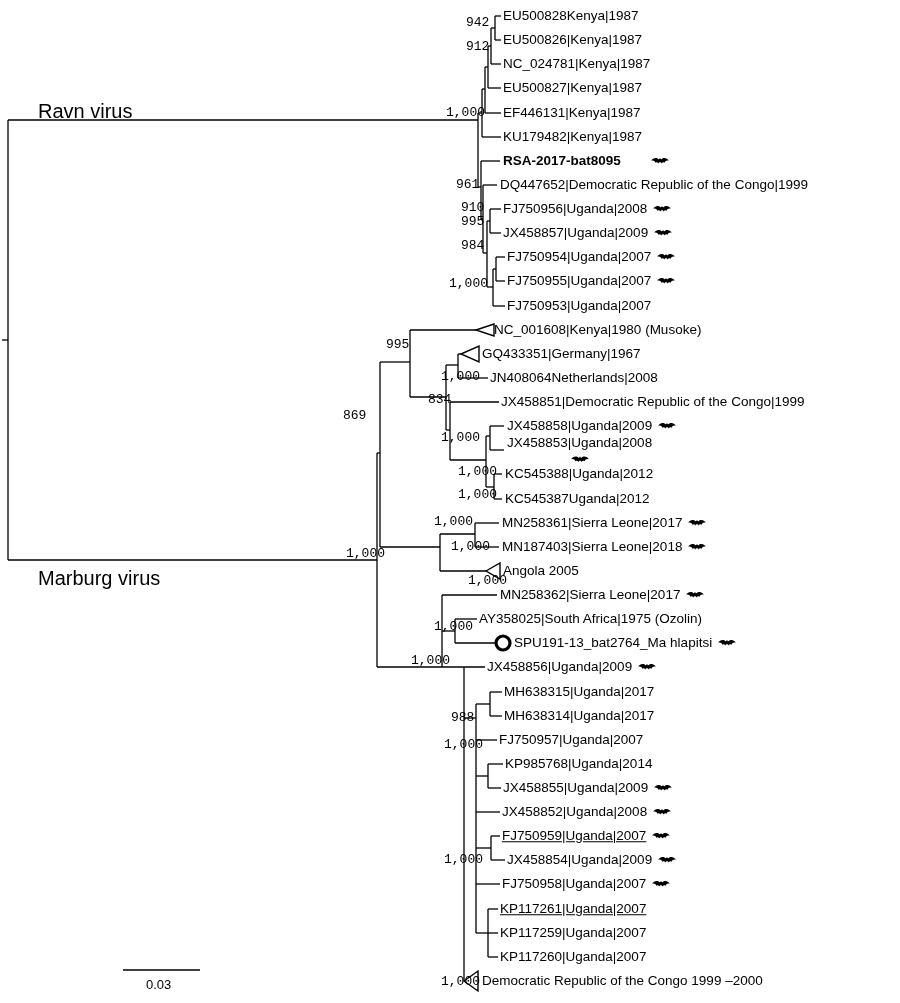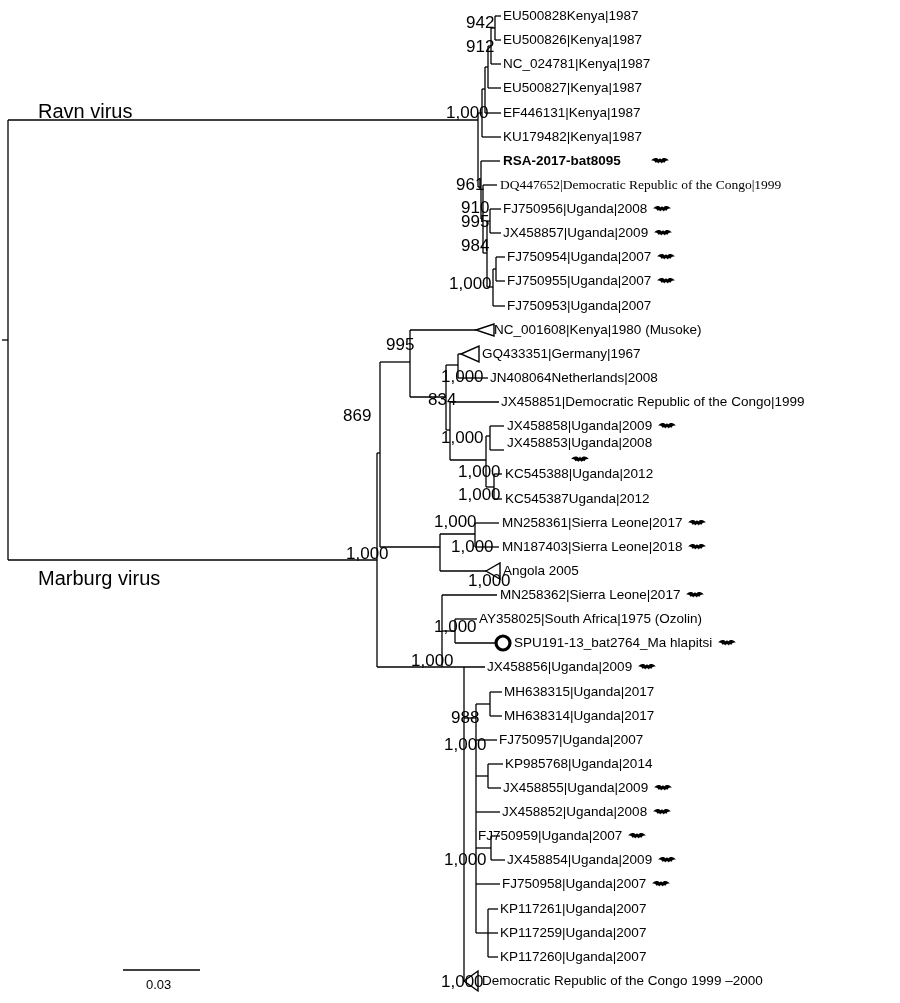--- a/index.html
+++ b/index.html
@@ -10,21 +10,21 @@
   svg.tree { position:absolute; left:0; top:0; }
   .branch { stroke:#000; stroke-width:1.3; }
   .clade-triangle { fill:#ffffff; stroke:#000; stroke-width:1.4; }
   .marker-circle { fill:none; stroke:#000; stroke-width:3.2; }
   .taxon {
     position:absolute; transform:translateY(-50%);
     display:flex; align-items:center; gap:5px;
     white-space:nowrap; font-size:13.5px; line-height:1;
   }
   .taxon.bold { font-weight:700; }
-  .bs { position:absolute; transform:translateY(-50%); font-size:17px; line-height:1; }
+  .bs { position:absolute; transform:translateY(-50%); font-size:13px; line-height:1;font-family:Liberation Mono, monospace; }
   .clade-label { position:absolute; font-size:20px; line-height:1; }
   .scale-label { position:absolute; font-size:13px; line-height:1; }
   .bat { flex:0 0 auto; }
 </style>
 </head>
 <body>
 
 <div class="figure">
   <svg id="tree-svg" class="tree" width="900" height="1003" viewBox="0 0 900 1003">
       <line x1="8" y1="120" x2="8" y2="560" class="branch"></line>
@@ -161,21 +161,21 @@
       </div>
       <div class="taxon" style="left: 503px; top: 137px;">
         <span>KU179482|Kenya|1987</span>
       </div>
       <div class="taxon bold" style="left: 503px; top: 161px; gap: 29px;">
         <span>RSA-2017-bat8095</span>
         <svg viewBox="0 0 34 16" width="20" height="10" class="bat">
           <path d="M17 2 C16.2 3.8 15.6 4.5 14.6 4.7 C11.2 1 5 2 2 7.2 C5 5.8 8 7 9.2 10.4 C10.8 8.8 13 9.4 14 11.8 C14.8 10.2 15.8 9.7 17 9.7 C18.2 9.7 19.2 10.2 20 11.8 C21 9.4 23.2 8.8 24.8 10.4 C26 7 29 5.8 32 7.2 C29 2 22.8 1 19.4 4.7 C18.4 4.5 17.8 3.8 17 2 Z" fill="#000"></path>
         </svg>
       </div>
-      <div class="taxon" style="left: 500px; top: 185px; font-family: Liberation Serif, serif;">
+      <div class="taxon" style="left: 500px; top: 185px;">
         <span>DQ447652|Democratic Republic of the Congo|1999</span>
       </div>
       <div class="taxon" style="left: 503px; top: 209px;">
         <span>FJ750956|Uganda|2008</span>
         <svg viewBox="0 0 34 16" width="20" height="10" class="bat">
           <path d="M17 2 C16.2 3.8 15.6 4.5 14.6 4.7 C11.2 1 5 2 2 7.2 C5 5.8 8 7 9.2 10.4 C10.8 8.8 13 9.4 14 11.8 C14.8 10.2 15.8 9.7 17 9.7 C18.2 9.7 19.2 10.2 20 11.8 C21 9.4 23.2 8.8 24.8 10.4 C26 7 29 5.8 32 7.2 C29 2 22.8 1 19.4 4.7 C18.4 4.5 17.8 3.8 17 2 Z" fill="#000"></path>
         </svg>
       </div>
       <div class="taxon" style="left: 503px; top: 233px;">
         <span>JX458857|Uganda|2009</span>
@@ -281,39 +281,39 @@
         <svg viewBox="0 0 34 16" width="20" height="10" class="bat">
           <path d="M17 2 C16.2 3.8 15.6 4.5 14.6 4.7 C11.2 1 5 2 2 7.2 C5 5.8 8 7 9.2 10.4 C10.8 8.8 13 9.4 14 11.8 C14.8 10.2 15.8 9.7 17 9.7 C18.2 9.7 19.2 10.2 20 11.8 C21 9.4 23.2 8.8 24.8 10.4 C26 7 29 5.8 32 7.2 C29 2 22.8 1 19.4 4.7 C18.4 4.5 17.8 3.8 17 2 Z" fill="#000"></path>
         </svg>
       </div>
       <div class="taxon" style="left: 502px; top: 812px;">
         <span>JX458852|Uganda|2008</span>
         <svg viewBox="0 0 34 16" width="20" height="10" class="bat">
           <path d="M17 2 C16.2 3.8 15.6 4.5 14.6 4.7 C11.2 1 5 2 2 7.2 C5 5.8 8 7 9.2 10.4 C10.8 8.8 13 9.4 14 11.8 C14.8 10.2 15.8 9.7 17 9.7 C18.2 9.7 19.2 10.2 20 11.8 C21 9.4 23.2 8.8 24.8 10.4 C26 7 29 5.8 32 7.2 C29 2 22.8 1 19.4 4.7 C18.4 4.5 17.8 3.8 17 2 Z" fill="#000"></path>
         </svg>
       </div>
-      <div class="taxon" style="left: 478px; top: 836px;">
+      <div class="taxon" style="left: 502px; top: 836px; text-decoration: underline;">
         <span>FJ750959|Uganda|2007</span>
         <svg viewBox="0 0 34 16" width="20" height="10" class="bat">
           <path d="M17 2 C16.2 3.8 15.6 4.5 14.6 4.7 C11.2 1 5 2 2 7.2 C5 5.8 8 7 9.2 10.4 C10.8 8.8 13 9.4 14 11.8 C14.8 10.2 15.8 9.7 17 9.7 C18.2 9.7 19.2 10.2 20 11.8 C21 9.4 23.2 8.8 24.8 10.4 C26 7 29 5.8 32 7.2 C29 2 22.8 1 19.4 4.7 C18.4 4.5 17.8 3.8 17 2 Z" fill="#000"></path>
         </svg>
       </div>
       <div class="taxon" style="left: 507px; top: 860px;">
         <span>JX458854|Uganda|2009</span>
         <svg viewBox="0 0 34 16" width="20" height="10" class="bat">
           <path d="M17 2 C16.2 3.8 15.6 4.5 14.6 4.7 C11.2 1 5 2 2 7.2 C5 5.8 8 7 9.2 10.4 C10.8 8.8 13 9.4 14 11.8 C14.8 10.2 15.8 9.7 17 9.7 C18.2 9.7 19.2 10.2 20 11.8 C21 9.4 23.2 8.8 24.8 10.4 C26 7 29 5.8 32 7.2 C29 2 22.8 1 19.4 4.7 C18.4 4.5 17.8 3.8 17 2 Z" fill="#000"></path>
         </svg>
       </div>
       <div class="taxon" style="left: 502px; top: 884px;">
         <span>FJ750958|Uganda|2007</span>
         <svg viewBox="0 0 34 16" width="20" height="10" class="bat">
           <path d="M17 2 C16.2 3.8 15.6 4.5 14.6 4.7 C11.2 1 5 2 2 7.2 C5 5.8 8 7 9.2 10.4 C10.8 8.8 13 9.4 14 11.8 C14.8 10.2 15.8 9.7 17 9.7 C18.2 9.7 19.2 10.2 20 11.8 C21 9.4 23.2 8.8 24.8 10.4 C26 7 29 5.8 32 7.2 C29 2 22.8 1 19.4 4.7 C18.4 4.5 17.8 3.8 17 2 Z" fill="#000"></path>
         </svg>
       </div>
-      <div class="taxon" style="left: 500px; top: 909px;">
+      <div class="taxon" style="left: 500px; top: 909px; text-decoration: underline;">
         <span>KP117261|Uganda|2007</span>
       </div>
       <div class="taxon" style="left: 500px; top: 933px;">
         <span>KP117259|Uganda|2007</span>
       </div>
       <div class="taxon" style="left: 500px; top: 957px;">
         <span>KP117260|Uganda|2007</span>
       </div>
       <div class="taxon" style="left: 482px; top: 981px;">
         <span>Democratic Republic of the Congo 1999 –2000</span>

